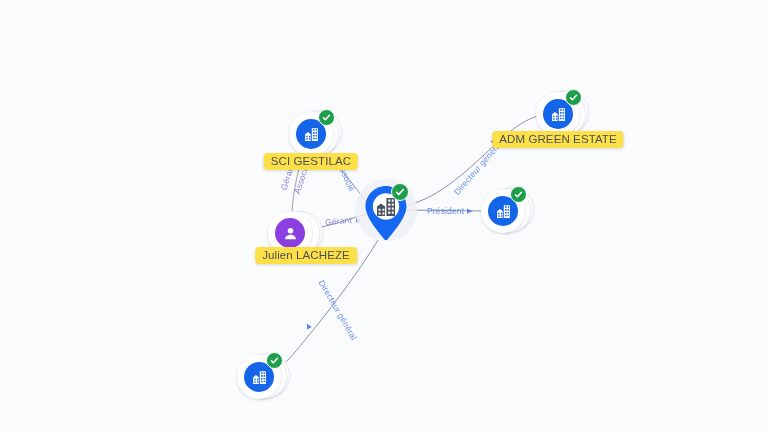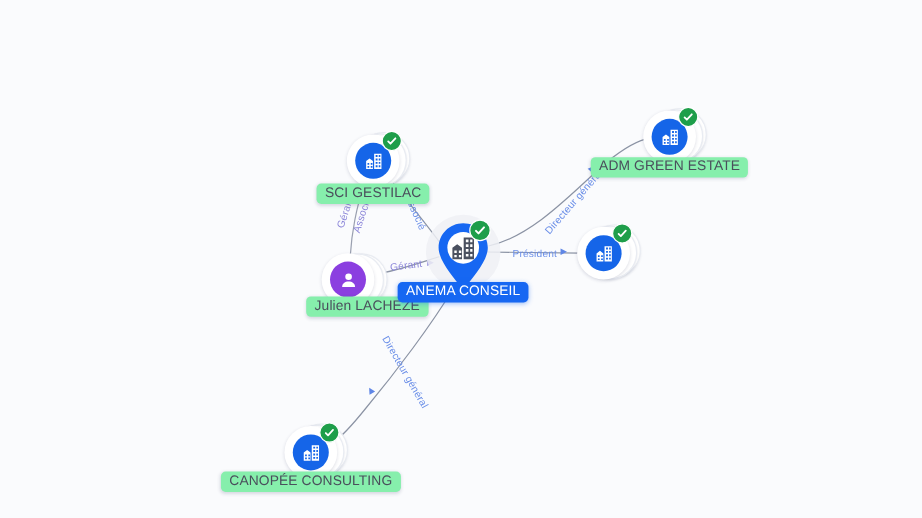--- a/index.html
+++ b/index.html
@@ -119,21 +119,21 @@
     display: flex;
     align-items: center;
     justify-content: center;
   }
 
   
   .node-label {
     position: absolute;
     transform: translate(-50%, 0);
     white-space: nowrap;
-    background: #86efac;
+    background: #fde047;
     color: #4a4f5c;
     font-size: 11.5px;
     letter-spacing: .1px;
     padding: 2px 7px 3px 7px;
     border-radius: 4px;
     box-shadow: 0 1px 3px rgba(30, 40, 80, 0.16);
   }
   .node-label.selected {
     background: #1667f2;
     color: #ffffff;
@@ -277,21 +277,20 @@
           <path d="M12.4 21H21V3h-8.6v18zm1.8-2.2v-2.2h2.2v2.2h-2.2zm3.6 0v-2.2h1.9v2.2h-1.9zm-3.6-4v-2.2h2.2v2.2h-2.2zm3.6 0v-2.2h1.9v2.2h-1.9zm-3.6-4V8.6h2.2v2.2h-2.2zm3.6 0V8.6h1.9v2.2h-1.9zm-3.6-4V4.6h2.2v2.2h-2.2zm3.6 0V4.6h1.9v2.2h-1.9z"></path>
         </svg>
       </div>
       <div class="verified-badge">
         <svg width="9" height="9" viewBox="0 0 24 24" fill="none" stroke="#ffffff" stroke-width="4" stroke-linecap="round" stroke-linejoin="round">
           <polyline points="4,13 9,18 20,6"></polyline>
         </svg>
       </div>
     </div>
   </div>
-  <div class="node-label" style="left:259px; top:393px;">CANOPÉE CONSULTING</div>
 
   <div class="node" style="left:386px; top:212px;">
     <div class="pin-halo"></div>
     <div class="pin-wrap">
       <svg width="46" height="58" viewBox="0 0 46 58">
         <path d="M23 2 C11.6 2 2.5 11.1 2.5 22.5 C2.5 33.6 16 48.5 21.2 55.2 C22.1 56.4 23.9 56.4 24.8 55.2 C30 48.5 43.5 33.6 43.5 22.5 C43.5 11.1 34.4 2 23 2 Z" fill="#1667f2"></path>
         <circle cx="23" cy="22.5" r="13.2" fill="#ffffff"></circle>
       </svg>
       <div style="position:absolute; left:11px; top:11px;">
         <svg width="24" height="24" viewBox="0 0 24 24" fill="#4b5160">
@@ -299,15 +298,14 @@
           <path d="M12.4 21H21V3h-8.6v18zm1.8-2.2v-2.2h2.2v2.2h-2.2zm3.6 0v-2.2h1.9v2.2h-1.9zm-3.6-4v-2.2h2.2v2.2h-2.2zm3.6 0v-2.2h1.9v2.2h-1.9zm-3.6-4V8.6h2.2v2.2h-2.2zm3.6 0V8.6h1.9v2.2h-1.9zm-3.6-4V4.6h2.2v2.2h-2.2zm3.6 0V4.6h1.9v2.2h-1.9z"></path>
         </svg>
       </div>
       <div class="pin-badge">
         <svg width="10" height="10" viewBox="0 0 24 24" fill="none" stroke="#ffffff" stroke-width="4" stroke-linecap="round" stroke-linejoin="round">
           <polyline points="4,13 9,18 20,6"></polyline>
         </svg>
       </div>
     </div>
   </div>
-  <div class="node-label selected" style="left:386px; top:235px;">ANEMA CONSEIL</div>
 
 </div>
 
 </body></html>

